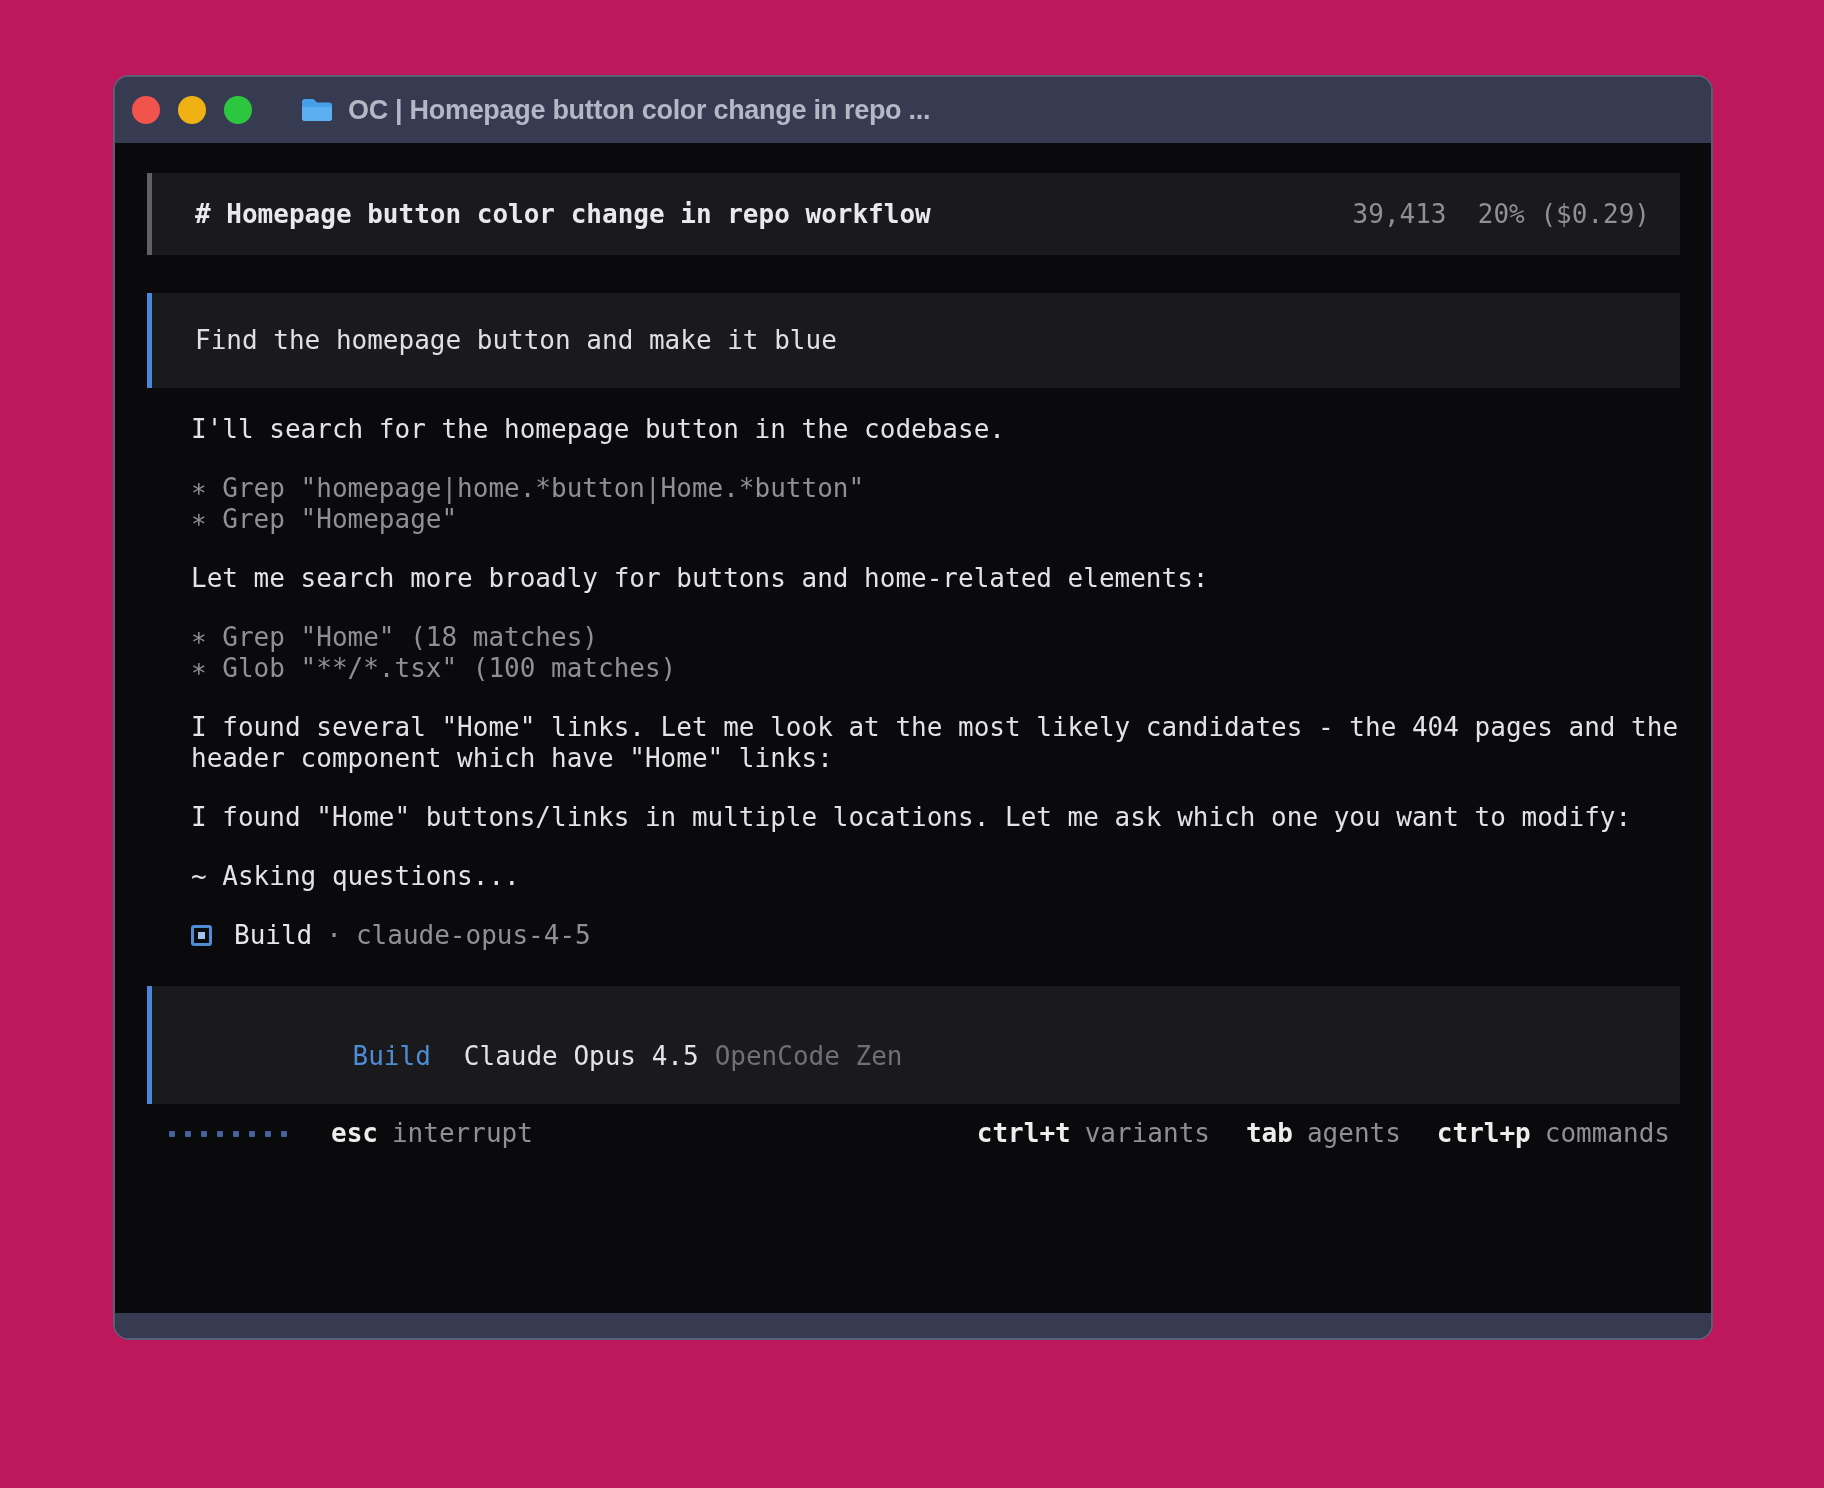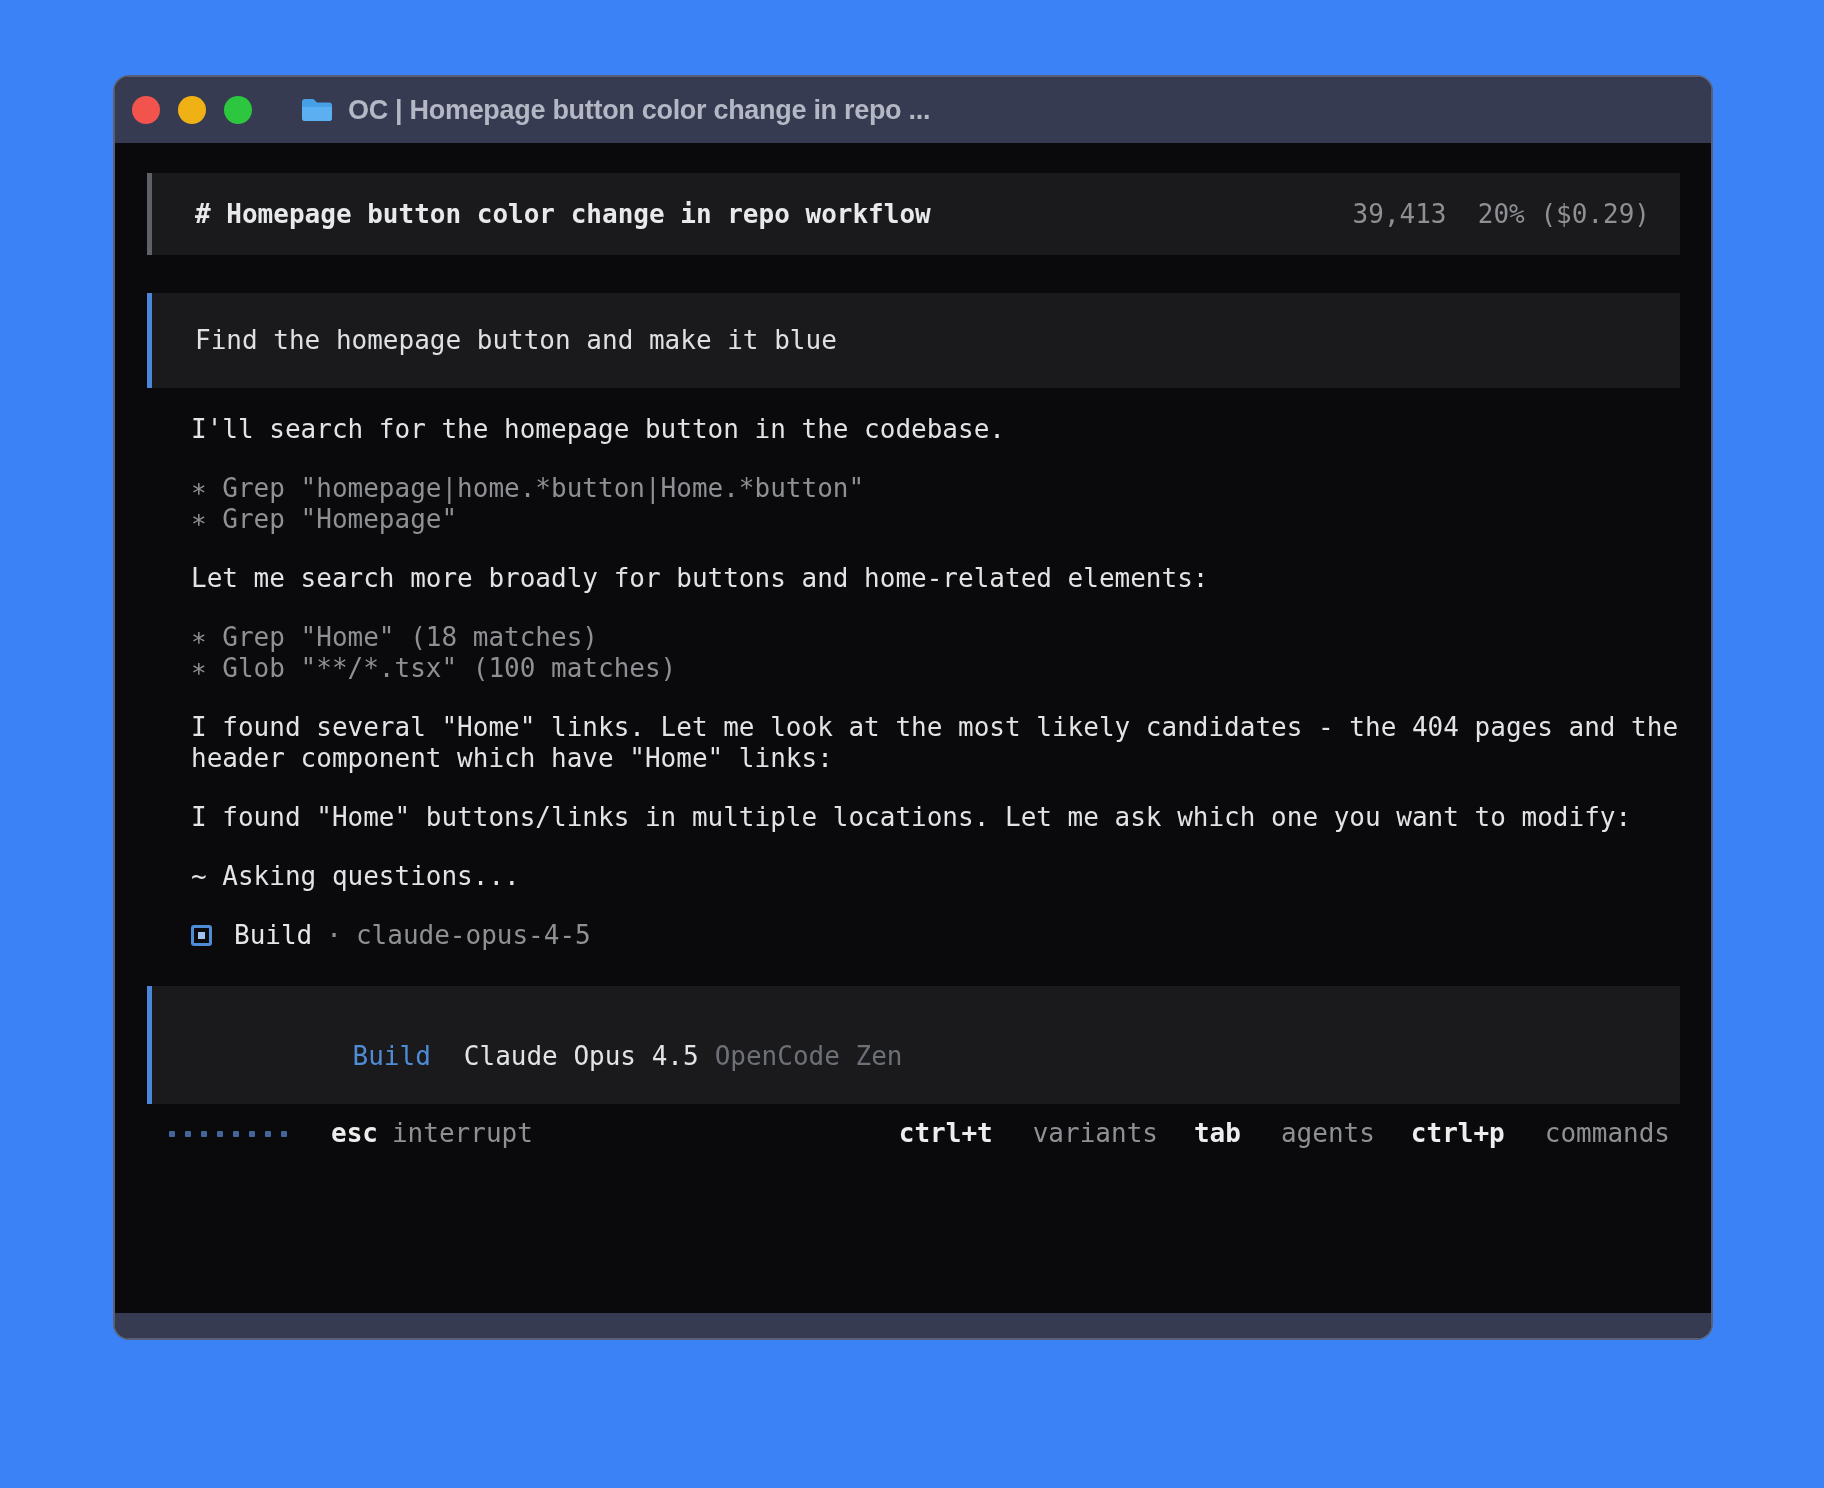--- a/index.html
+++ b/index.html
@@ -1,17 +1,17 @@
 <!DOCTYPE html>
 <html><head>
 <meta charset="utf-8">
 <style>
   * { margin:0; padding:0; box-sizing:border-box; }
   html,body { background:#000; }
-  .stage { position:relative; width:1824px; height:1488px; background:#3b82f6; overflow:hidden; }
+  .stage { position:relative; width:1824px; height:1488px; background:#be185d; overflow:hidden; }
 
   .window {
     position:absolute; left:113px; top:75px; width:1600px; height:1265px;
     background:#0a0a0c; border:2px solid #5a5f75; border-radius:16px;
     display:flex; flex-direction:column; overflow:hidden;
   }
 
   
   .titlebar {
     flex:0 0 66px; background:#363b51; display:flex; align-items:center;
@@ -79,21 +79,21 @@
 
   .statusbar {
     margin-top:14px; display:flex; align-items:center; justify-content:space-between;
     padding:0 10px 0 22px; color:#8e9094;
   }
   .sb-left, .sb-right { display:flex; align-items:center; }
   .spinner { display:inline-flex; align-items:center; margin-right:34px; }
   .spinner i { width:6px; height:6px; background:#46649c; border-radius:1px; margin-right:10px; display:block; }
   .key { color:#ededee; font-weight:bold; white-space:pre; }
   .lbl { color:#8e9094; margin-left:14px; white-space:pre; }
-  .sb-group { display:flex; margin-left:36px;gap:26px; }
+  .sb-group { display:flex; margin-left:36px; }
   .sb-group:first-child { margin-left:0; }
 
   .footerbar { flex:0 0 25px; background:#363b51; }
 </style>
 </head>
 <body>
 
 <div class="stage">
   <div class="window">
 

